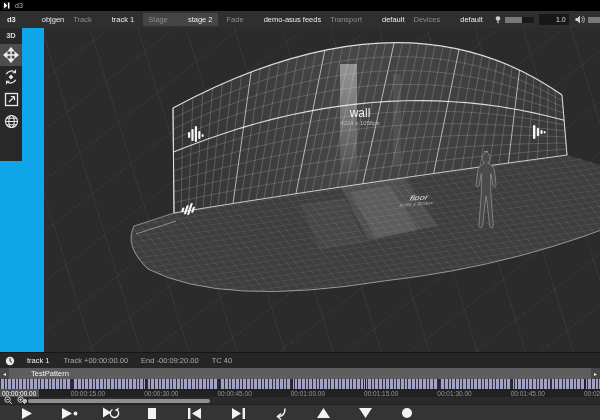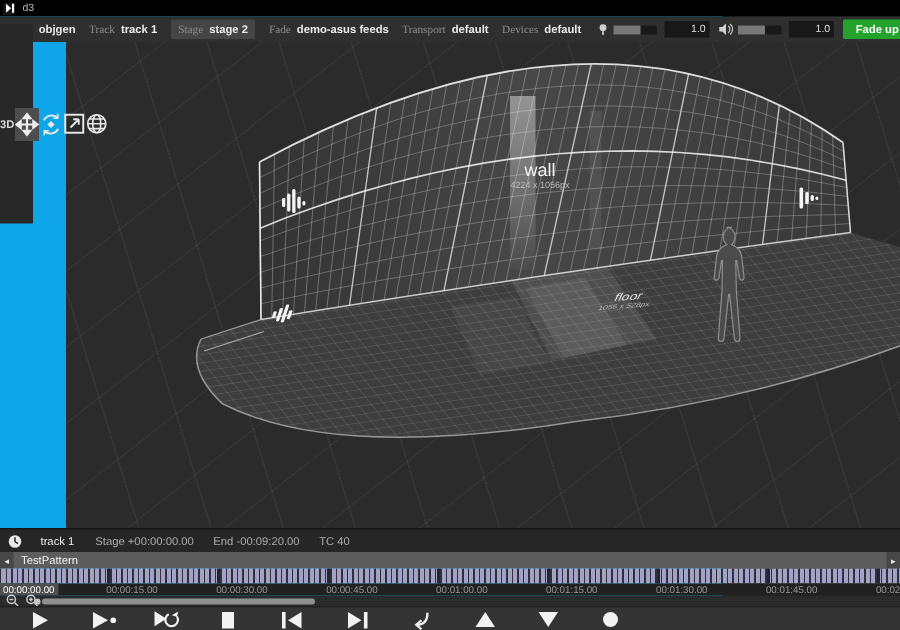--- a/index.html
+++ b/index.html
@@ -11,56 +11,56 @@
   .titlebar { position:absolute; left:0; top:0; width:600px; height:11px; background:#000;
     display:flex; align-items:center; gap:5px; padding-left:2px; }
   .titlebar .logo { width:8px; height:8px; background:#161616; display:flex; align-items:center; justify-content:center; }
   .titlebar .title { color:#b9b9b9; font-size:7px; line-height:8px; }
 
   
   .menubar { position:absolute; left:0; top:11px; width:600px; height:17px; background:#2f2f2f;
     display:flex; align-items:center; font-size:7.5px; padding-left:7px; white-space:nowrap; }
   .menubar .app-label { color:#e9e9e9; font-weight:bold; margin-right:10px; }
   .mgroup { display:flex; align-items:center; margin-right:9px; }
-  .mgroup .key { color:#8d8d8d; margin-right:4px;font-family:Liberation Serif, serif; }
-  .mgroup .val { color:#ececec; font-weight:bold; }
+  .mgroup .key { color:#8d8d8d; margin-right:4px; }
+  .mgroup .val { color:#ececec; font-weight:normal;margin-left:16px; }
   .mgroup.selected { background:#454545; padding:2px 5px; border-radius:1px;align-items:flex-end; }
   .mcontrols { display:flex; align-items:center; margin-left:2px; }
   .slider { width:29px; height:6px; background:#191919; border-radius:1px; position:relative; margin:0 5px 0 3px; }
   .slider .fill { position:absolute; left:0; top:0; height:6px; width:60%; background:#787878; }
   .valbox { width:30px; height:11px; background:#181818; color:#dedede; font-size:7px;
     text-align:right; padding:2px 3px 0 0; margin-right:6px; }
   .fadeup { height:13px; background:#23a32c; color:#fff; font-weight:bold; font-size:7.5px;
     border:none; padding:0 8px; border-radius:1px; }
 
   
   .viewport { position:absolute; left:0; top:28px; width:600px; height:324px; background-color:#2b2b2b;
     background-image:
       repeating-linear-gradient(73deg,  rgba(255,255,255,0.05) 0 1px, transparent 1px 46px),
       repeating-linear-gradient(142deg, rgba(255,255,255,0.04) 0 1px, transparent 1px 40px);
     margin-left: 44px;
   }
   .scene-svg { position:absolute; left:0; top:0; }
 
   
-  .toolbar3d { position:absolute; left:0; top:16px; width:22px; height:133px; background:#282828;
-    display:flex; align-items:center; z-index:5; }
+  .toolbar3d { position:absolute; left:0; top:28px; width:22px; height:133px; background:#282828;
+    display:flex; flex-direction:column; align-items:center; z-index:5; }
   .toolbar3d .tb-label { color:#d8d8d8; font-size:7.5px; font-weight:bold; padding:3px 0 4px; }
   .tool { width:22px; height:22px; display:flex; align-items:center; justify-content:center; }
   .tool.selected { background:#4d4d4d; }
 
   
   .trackbar { position:absolute; left:0; top:352px; width:600px; height:16px; background:#262626;
     border-top:1px solid #161616; display:flex; align-items:center; font-size:7.5px; color:#b9b9b9;
     padding-left:5px; white-space:nowrap; }
   .trackbar .tname { color:#f0f0f0; margin:0 14px 0 12px; }
   .trackbar .tinfo { margin-right:13px; color:#ababab; }
 
   .sectionbar { position:absolute; left:0; top:368px; width:600px; height:11px; background:#5d5d5d;
-    display:flex; align-items:center; }
+    display:flex; align-items:center;gap:17px; }
   .sectionbar .cap { width:9px; height:11px; background:#474747; color:#e8e8e8; font-size:6px;
     display:flex; align-items:center; justify-content:center; }
   .sectionbar .cap.right { margin-left:auto; }
   .sectionbar .sname { color:#f4f4f4; font-size:7.5px; margin-left:5px; }
 
   .tickband { position:absolute; left:0; top:379px; width:600px; height:10px;
     background:
       repeating-linear-gradient(90deg, rgba(28,28,38,0.85) 0 1px, transparent 1px 3.67px),
       repeating-linear-gradient(90deg, transparent 0 71.4px, #26262e 71.4px 73.3px),
       #a2a2c4; }
@@ -315,21 +315,21 @@
       </svg>
     </div>
   </div>
 
   <div class="trackbar">
     <svg width="10" height="10" viewBox="0 0 10 10">
       <circle cx="5" cy="5" r="4.2" fill="#e9e9e9"></circle>
         <path d="M5,2.2 V5 L7,6.4" stroke="#262626" stroke-width="1" fill="none"></path>
     </svg>
     <span class="tname">track 1</span>
-    <span class="tinfo">Stage +00:00:00.00</span>
+    <span class="tinfo">Track +00:00:00.00</span>
     <span class="tinfo">End -00:09:20.00</span>
     <span class="tinfo">TC 40</span>
   </div>
 
   <div class="sectionbar">
     <span class="cap">◂</span>
     <span class="sname">TestPattern</span>
     <span class="cap right">▸</span>
   </div>
 

